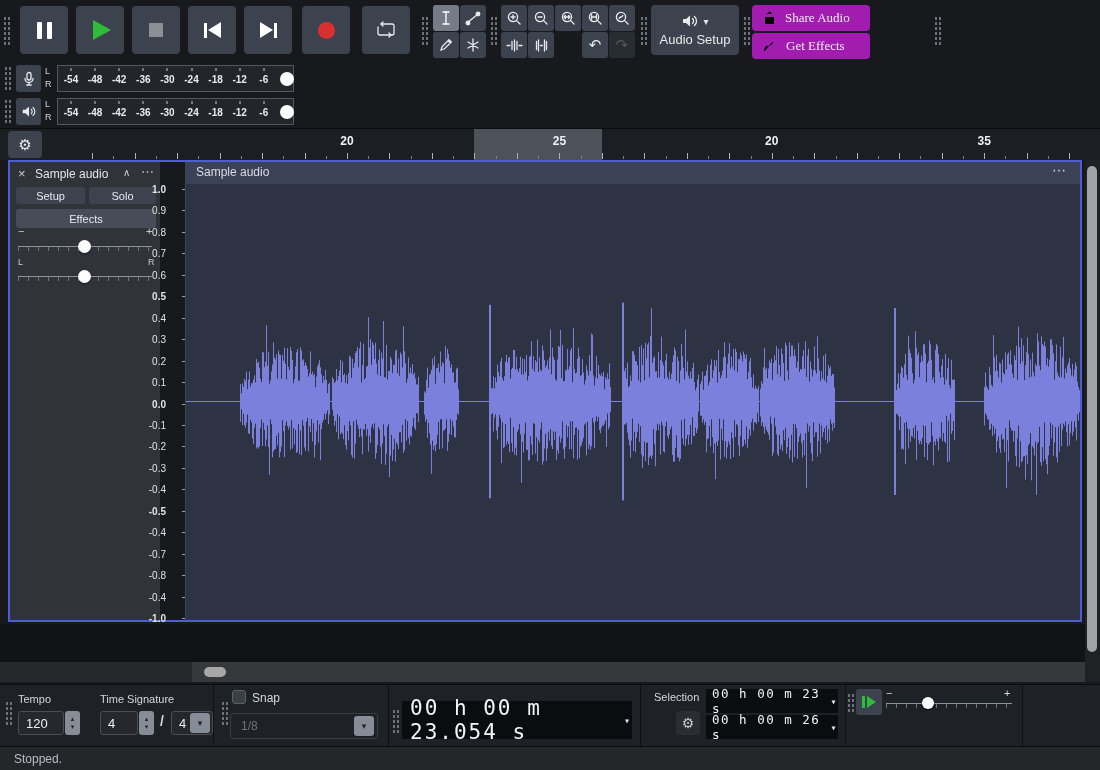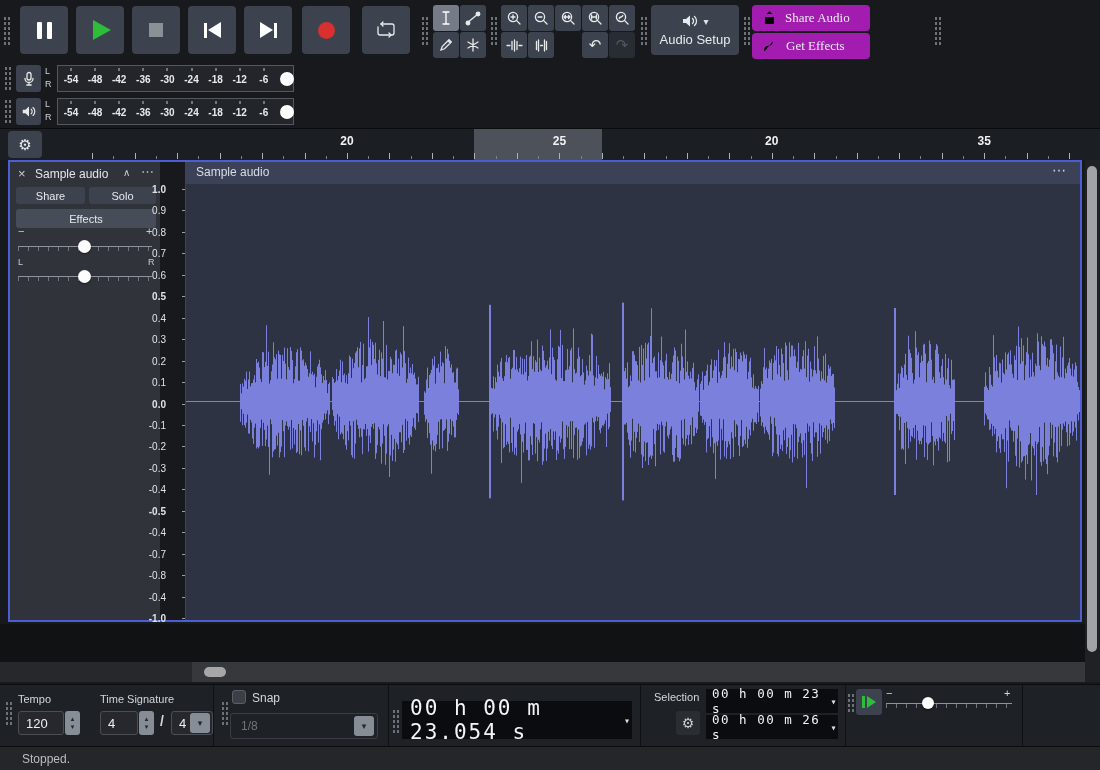--- a/index.html
+++ b/index.html
@@ -59,21 +59,21 @@
   .minilbl { position:absolute; font-size:11px; color:#d4d7db; }
   .field { position:absolute; background:#26282d; border:1px solid #4b4f55; border-radius:3px;
     color:#eef0f2; font-size:13px; display:flex; align-items:center; padding-left:7px; }
   .stepper { position:absolute; width:15px; height:24px; background:#878d96; border-radius:3px;
     color:#23262b; font-size:7px; display:flex; flex-direction:column; align-items:center; justify-content:center; line-height:8px; }
   .ddbtn { width:20px; height:20px; background:#878d96; border-radius:3px; color:#23262b;
     font-size:9px; display:flex; align-items:center; justify-content:center; }
   .timebox { position:absolute; background:#0b0c0f; color:#f2f4f6; display:flex; align-items:center;
     font-family:"DejaVu Sans Mono", monospace; }
   .statusbar { position:absolute; left:0; top:746px; width:1100px; height:24px; background:#24262a;
-    border-top:1px solid #0b0c0d; color:#b9bdc3; font-size:12px; display:flex; align-items:center; padding-left:22px; }
+    border-top:1px solid #0b0c0d; color:#b9bdc3; font-size:12px; display:flex; align-items:center; padding-left:14px; }
   .caret { font-size:10px; color:#dfe2e6; }
 </style>
 </head>
 <body>
 
 <div class="app">
 
   <div class="grip" style="left:3px;top:16px;height:30px;"></div>
 
   <div class="tbtn" style="left:20px;top:6px;width:48px;height:48px;">
@@ -344,21 +344,21 @@
 
   <div class="track">
 
     <div class="abs" style="left:0;top:0;width:150px;height:458px;">
       <span class="abs" style="left:8px;top:4px;font-size:13px;color:#c8ccd2;">×</span>
       <span class="abs" style="left:25px;top:5px;font-size:12px;color:#e2e5ea;">Sample audio</span>
       <span class="abs" style="left:113px;top:5px;font-size:10px;color:#c8ccd2;">∧</span>
       <span class="abs" style="left:131px;top:2px;font-size:13px;color:#c8ccd2;">⋯</span>
 
       <div class="tc-btn" style="left:6px;top:25px;width:69px;height:17px;">
-        <span>Share</span>
+        <span>Setup</span>
         </div>
       <div class="tc-btn" style="left:79px;top:25px;width:67px;height:17px;">
         <span>Solo</span>
         </div>
       <div class="tc-btn" style="left:6px;top:47px;width:140px;height:19px;background:#474d58;">
         <span>Effects</span>
         </div>
 
       <span class="abs" style="left:8px;top:63px;font-size:11px;color:#c8ccd2;">−</span>
       <span class="abs" style="left:136px;top:63px;font-size:11px;color:#c8ccd2;">+</span>

